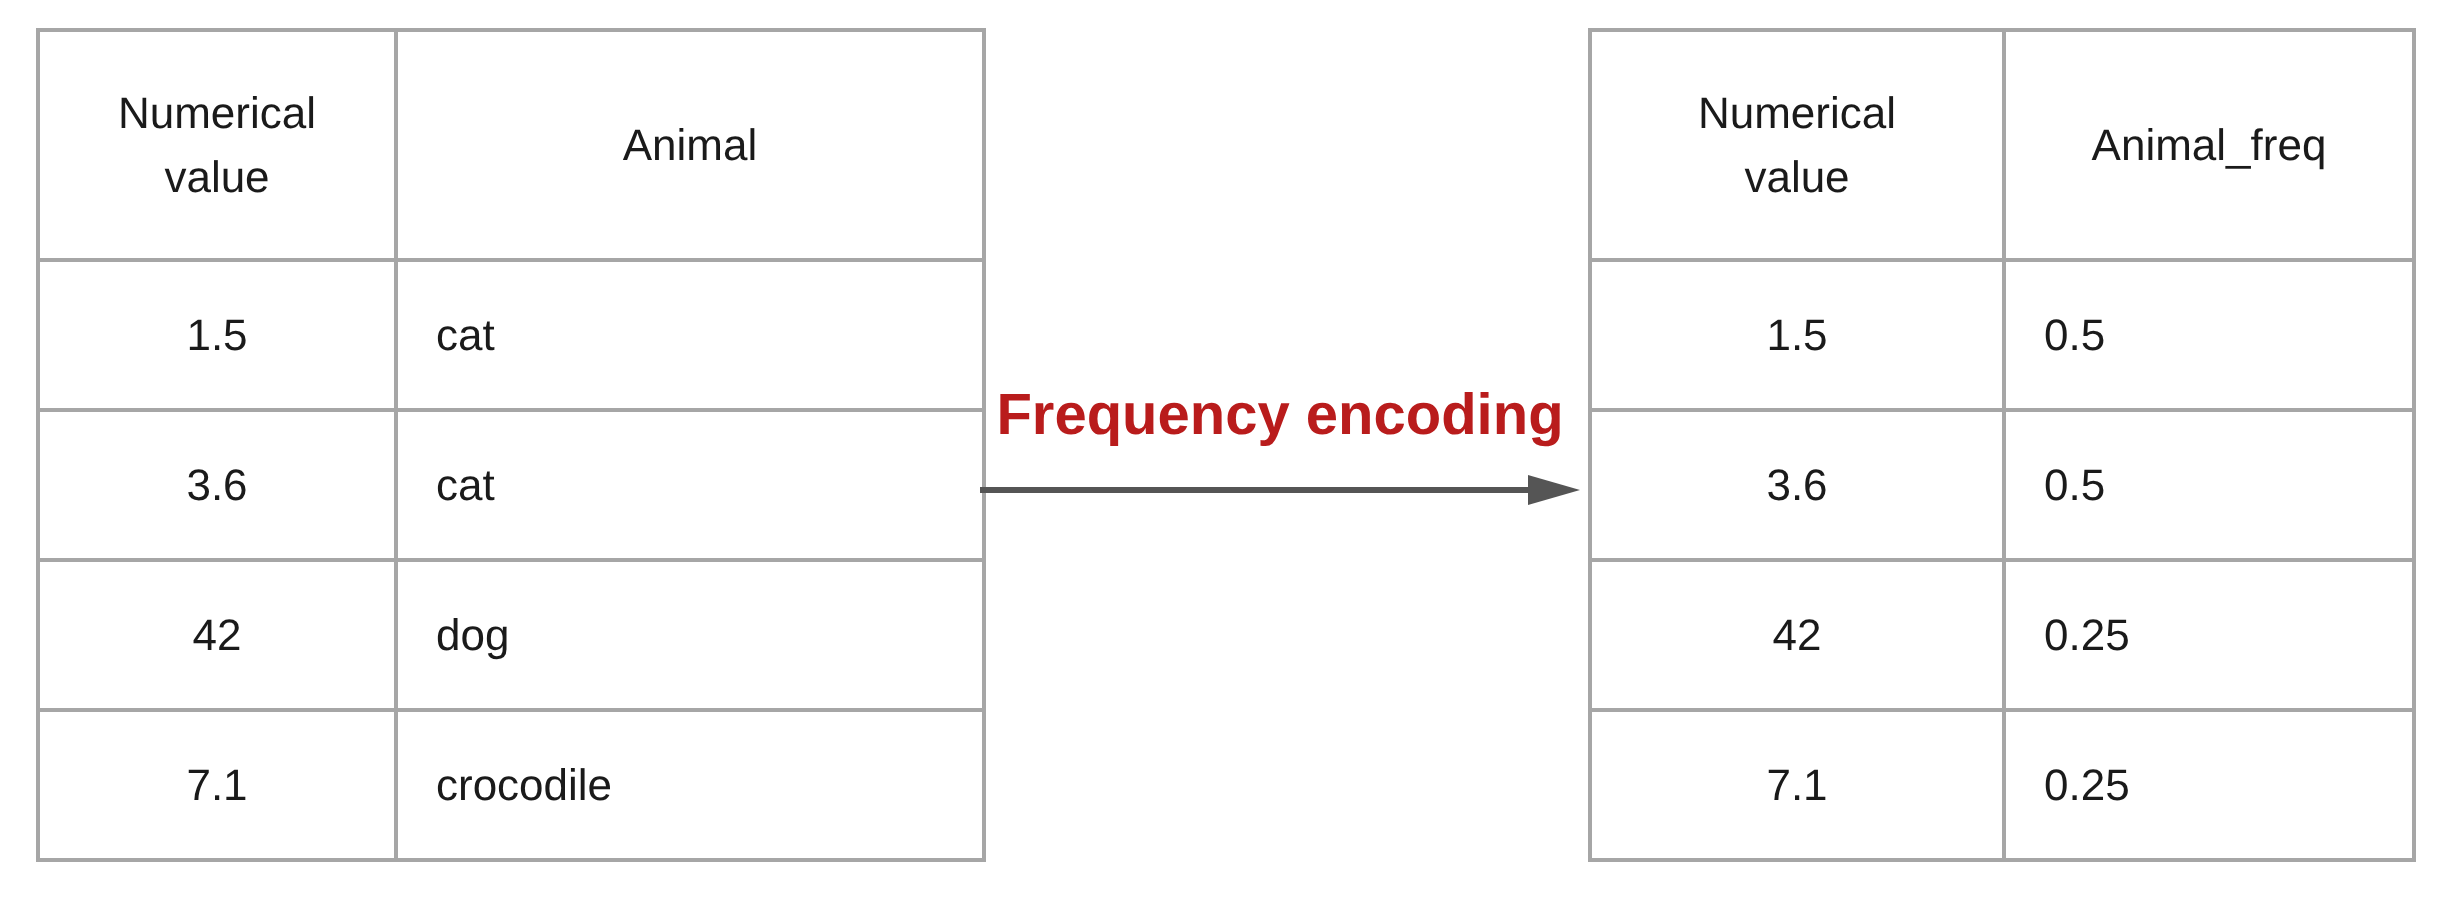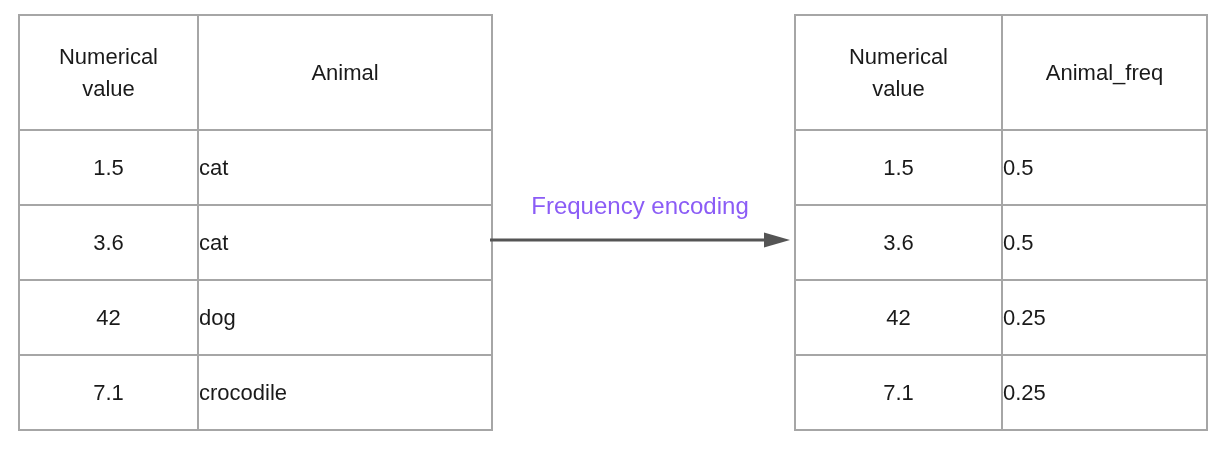--- a/index.html
+++ b/index.html
@@ -36,38 +36,39 @@
     line-height: 1.45;
   }
   .tbl td {
     height: 73px;
   }
   td.cell-num {
     text-align: center;
   }
   td.cell-txt {
     text-align: left;
+    padding-left: 19px;
   }
   .hwrap {
     display: inline-block;
     max-width: 125px;
   }
   .tbl-left  { left: 18px;  top: 14px; width: 475px; }
   .tbl-right { left: 794px; top: 14px; width: 414px; }
   .mid {
     position: absolute;
     left: 490px;
     top: 192px;
     width: 300px;
   }
   .mid-label {
-    font-size: 24px;
-    font-weight: normal;
+    font-size: 29px;
+    font-weight: bold;
     text-align: center;
-    color: #8b5cf6;
+    color: #b91c1c;
     white-space: nowrap;
   }
   .arrow-svg {
     display: block;
     margin-top: 11px;
   }
   .arrow-svg line {
     stroke: var(--arrow-color, #555555);
     stroke-width: 3;
   }

